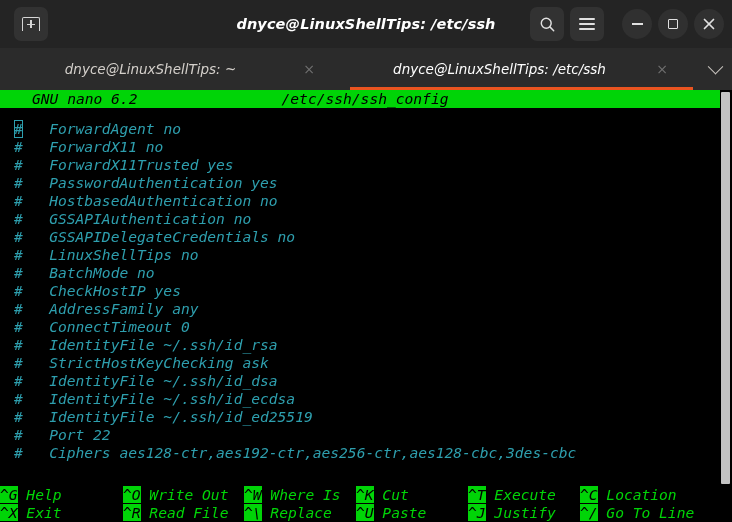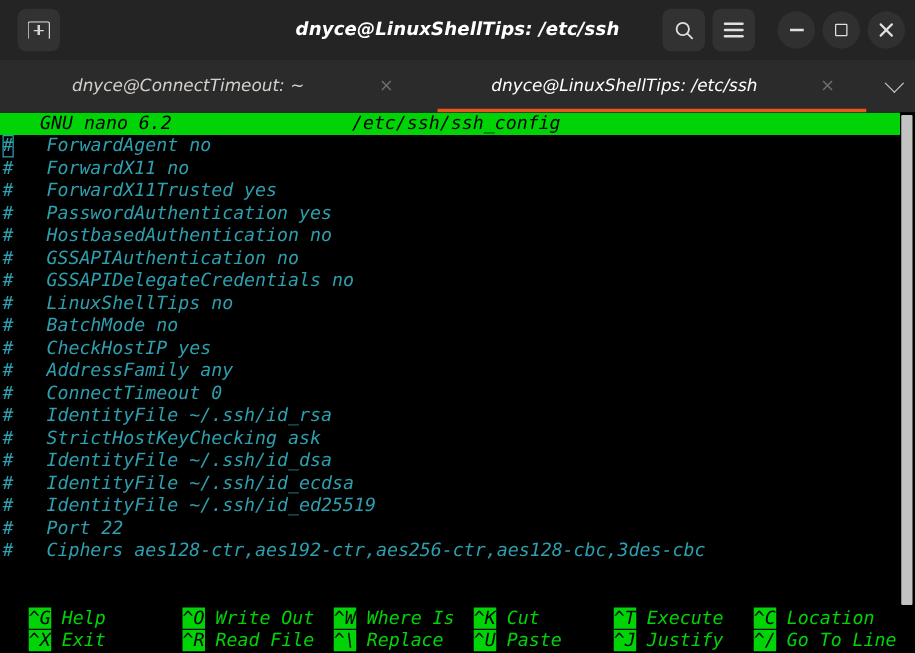--- a/index.html
+++ b/index.html
@@ -185,21 +185,21 @@
   }
   .nano-header .nh-ver { padding-left: 32px; }
   .nano-header .nh-file {
     position: absolute;
     left: 0; right: 2px;
     text-align: center;
   }
   .nano-header-wrap { position: relative; }
 
   .editor {
-    padding: 0;
+    padding: 12px;
   }
   .code-line {
     height: 18px;
     line-height: 18px;
     white-space: pre;
     color: #2e9fae;
   }
   .code-line .hash { padding-left: 2px; }
   .cursor-box {
     display: inline-block;
@@ -226,21 +226,20 @@
 
   
   .shortcuts {
     background: #000000;
     height: 36px;
     min-height: 36px;
     position: relative;
     font-family: "DejaVu Sans Mono", monospace;
     font-size: 14.6px;
     line-height: 18px;
-    padding-left: 23px;
   }
   .sc-row {
     height: 18px;
     line-height: 18px;
     white-space: pre;
     color: #00d407;
     position: relative;
   }
   .sc-item {
     position: absolute;
@@ -292,21 +291,21 @@
         <svg width="12" height="12" viewBox="0 0 12 12">
           <line x1="1.5" y1="1.5" x2="10.5" y2="10.5" stroke="#e0e0e0" stroke-width="1.7" stroke-linecap="round"></line>
           <line x1="10.5" y1="1.5" x2="1.5" y2="10.5" stroke="#e0e0e0" stroke-width="1.7" stroke-linecap="round"></line>
         </svg>
       </div>
     </div>
   </div>
 
   <div class="tabbar">
     <div class="tab first-tab">
-      <span class="tab-label">dnyce@ConnectTimeout: ~</span>
+      <span class="tab-label">dnyce@LinuxShellTips: ~</span>
       <span class="tab-close">×</span>
     </div>
     <div class="tab second-tab active">
       <span class="tab-label">dnyce@LinuxShellTips: /etc/ssh</span>
       <span class="tab-close">×</span>
     </div>
     <div class="tab-menu-arrow">
       <span class="chev"></span>
     </div>
   </div>

